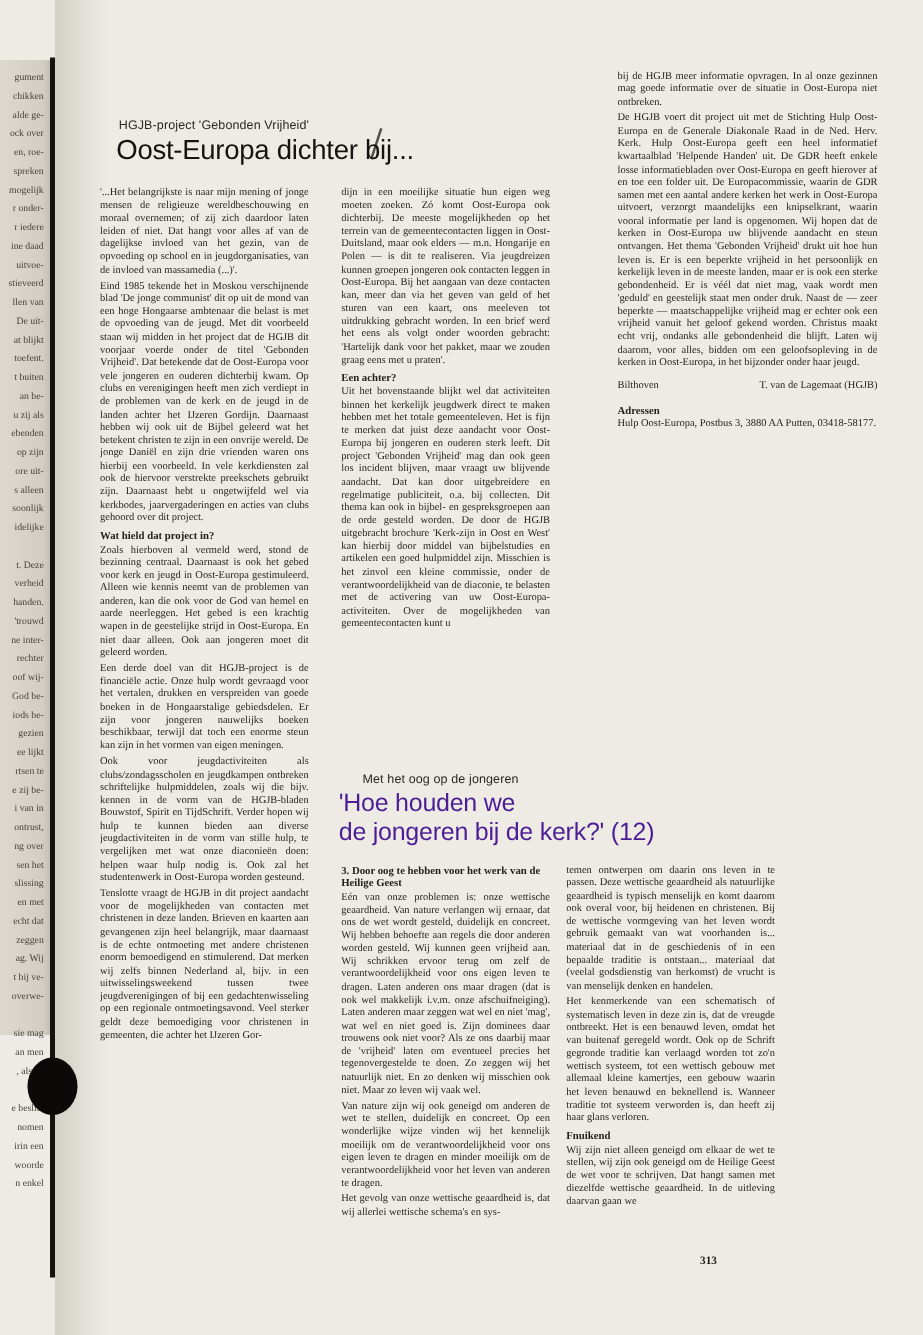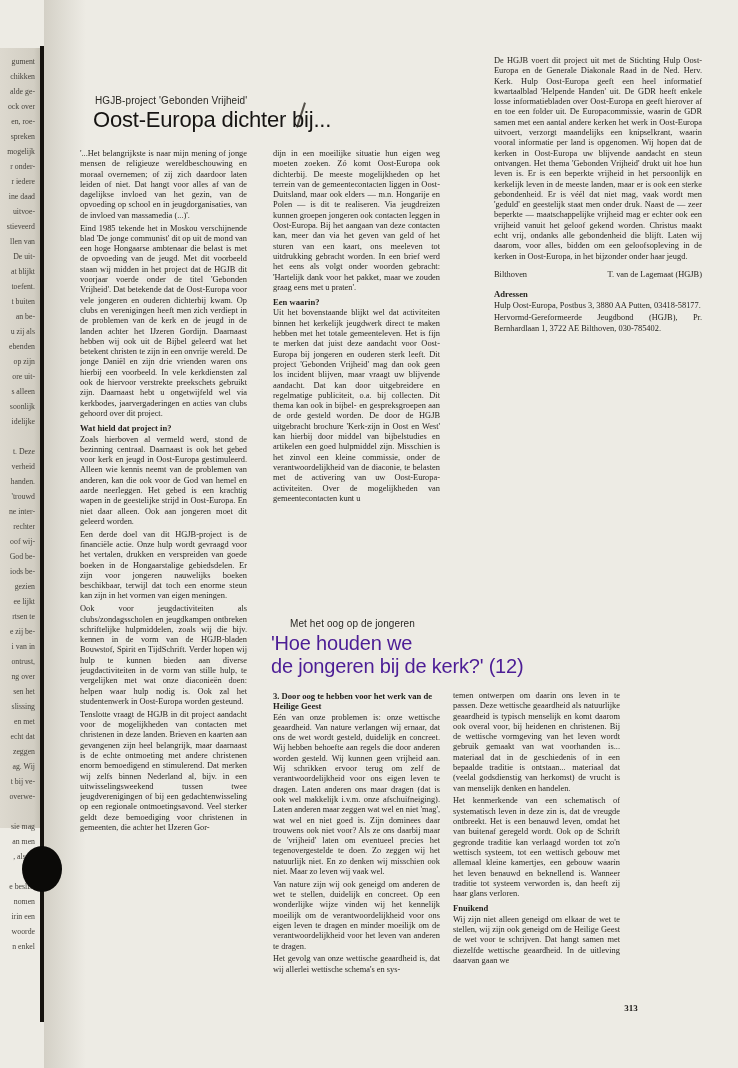--- a/index.html
+++ b/index.html
@@ -66,21 +66,21 @@
   .a2-kicker { left: 273px; top: 618px; margin-left: 17px; }
   .a2-headline {
     position: absolute; left: 271px; top: 632px; width: 360px; margin: 0;
     font-family: "Liberation Sans", sans-serif; font-weight: 400;
     font-size: 20px; line-height: 23px; letter-spacing: -0.2px; color: #4c1d95;
   }
   .a2-col1 { left: 273px; top: 691px; width: 167px; height: 347px; }
   .a2-col2 { left: 453px; top: 691px; width: 167px; height: 347px; }
   .page-number {
     position: absolute; left: 560px; top: 1003px; width: 142px;
-    text-align: center; font-weight: 700; font-size: 9px; color: #1a1815;
+    text-align: left; font-weight: 700; font-size: 9px; color: #1a1815;
   }
 </style>
 </head>
 <body>
 
 <div class="page-root">
 
   <div class="adjacent-strip">
     <div class="strip-text">gument
 chikken
@@ -156,34 +156,34 @@
     <p>Eind 1985 tekende het in Moskou verschijnende blad 'De jonge communist' dit op uit de mond van een hoge Hongaarse ambtenaar die belast is met de opvoeding van de jeugd. Met dit voorbeeld staan wij midden in het project dat de HGJB dit voorjaar voerde onder de titel 'Gebonden Vrijheid'. Dat betekende dat de Oost-Europa voor vele jongeren en ouderen dichterbij kwam. Op clubs en verenigingen heeft men zich verdiept in de problemen van de kerk en de jeugd in de landen achter het IJzeren Gordijn. Daarnaast hebben wij ook uit de Bijbel geleerd wat het betekent christen te zijn in een onvrije wereld. De jonge Daniël en zijn drie vrienden waren ons hierbij een voorbeeld. In vele kerkdiensten zal ook de hiervoor verstrekte preekschets gebruikt zijn. Daarnaast hebt u ongetwijfeld wel via kerkbodes, jaarvergaderingen en acties van clubs gehoord over dit project.</p>
     <h3 class="crosshead">Wat hield dat project in?</h3>
     <p>Zoals hierboven al vermeld werd, stond de bezinning centraal. Daarnaast is ook het gebed voor kerk en jeugd in Oost-Europa gestimuleerd. Alleen wie kennis neemt van de problemen van anderen, kan die ook voor de God van hemel en aarde neerleggen. Het gebed is een krachtig wapen in de geestelijke strijd in Oost-Europa. En niet daar alleen. Ook aan jongeren moet dit geleerd worden.</p>
     <p>Een derde doel van dit HGJB-project is de financiële actie. Onze hulp wordt gevraagd voor het vertalen, drukken en verspreiden van goede boeken in de Hongaarstalige gebiedsdelen. Er zijn voor jongeren nauwelijks boeken beschikbaar, terwijl dat toch een enorme steun kan zijn in het vormen van eigen meningen.</p>
     <p>Ook voor jeugdactiviteiten als clubs/zondagsscholen en jeugdkampen ontbreken schriftelijke hulpmiddelen, zoals wij die bijv. kennen in de vorm van de HGJB-bladen Bouwstof, Spirit en TijdSchrift. Verder hopen wij hulp te kunnen bieden aan diverse jeugdactiviteiten in de vorm van stille hulp, te vergelijken met wat onze diaconieën doen: helpen waar hulp nodig is. Ook zal het studentenwerk in Oost-Europa worden gesteund.</p>
     <p>Tenslotte vraagt de HGJB in dit project aandacht voor de mogelijkheden van contacten met christenen in deze landen. Brieven en kaarten aan gevangenen zijn heel belangrijk, maar daarnaast is de echte ontmoeting met andere christenen enorm bemoedigend en stimulerend. Dat merken wij zelfs binnen Nederland al, bijv. in een uitwisselingsweekend tussen twee jeugdverenigingen of bij een gedachtenwisseling op een regionale ontmoetingsavond. Veel sterker geldt deze bemoediging voor christenen in gemeenten, die achter het IJzeren Gor-</p>
   </div>
 
   <div class="col a1-col2">
     <p>dijn in een moeilijke situatie hun eigen weg moeten zoeken. Zó komt Oost-Europa ook dichterbij. De meeste mogelijkheden op het terrein van de gemeentecontacten liggen in Oost-Duitsland, maar ook elders — m.n. Hongarije en Polen — is dit te realiseren. Via jeugdreizen kunnen groepen jongeren ook contacten leggen in Oost-Europa. Bij het aangaan van deze contacten kan, meer dan via het geven van geld of het sturen van een kaart, ons meeleven tot uitdrukking gebracht worden. In een brief werd het eens als volgt onder woorden gebracht: 'Hartelijk dank voor het pakket, maar we zouden graag eens met u praten'.</p>
-    <h3 class="crosshead">Een waarin?</h3>
+    <h3 class="crosshead">Een achter?</h3>
     <p>Uit het bovenstaande blijkt wel dat activiteiten binnen het kerkelijk jeugdwerk direct te maken hebben met het totale gemeenteleven. Het is fijn te merken dat juist deze aandacht voor Oost-Europa bij jongeren en ouderen sterk leeft. Dit project 'Gebonden Vrijheid' mag dan ook geen los incident blijven, maar vraagt uw blijvende aandacht. Dat kan door uitgebreidere en regelmatige publiciteit, o.a. bij collecten. Dit thema kan ook in bijbel- en gespreksgroepen aan de orde gesteld worden. De door de HGJB uitgebracht brochure 'Kerk-zijn in Oost en West' kan hierbij door middel van bijbelstudies en artikelen een goed hulpmiddel zijn. Misschien is het zinvol een kleine commissie, onder de verantwoordelijkheid van de diaconie, te belasten met de activering van uw Oost-Europa-activiteiten. Over de mogelijkheden van gemeentecontacten kunt u</p>
   </div>
 
   <div class="col a1-col3">
+    <p>bij de HGJB meer informatie opvragen. In al onze gezinnen mag goede informatie over de situatie in Oost-Europa niet ontbreken.</p>
     <p>De HGJB voert dit project uit met de Stichting Hulp Oost-Europa en de Generale Diakonale Raad in de Ned. Herv. Kerk. Hulp Oost-Europa geeft een heel informatief kwartaalblad 'Helpende Handen' uit. De GDR heeft enkele losse informatiebladen over Oost-Europa en geeft hierover af en toe een folder uit. De Europacommissie, waarin de GDR samen met een aantal andere kerken het werk in Oost-Europa uitvoert, verzorgt maandelijks een knipselkrant, waarin vooral informatie per land is opgenomen. Wij hopen dat de kerken in Oost-Europa uw blijvende aandacht en steun ontvangen. Het thema 'Gebonden Vrijheid' drukt uit hoe hun leven is. Er is een beperkte vrijheid in het persoonlijk en kerkelijk leven in de meeste landen, maar er is ook een sterke gebondenheid. Er is véél dat niet mag, vaak wordt men 'geduld' en geestelijk staat men onder druk. Naast de — zeer beperkte — maatschappelijke vrijheid mag er echter ook een vrijheid vanuit het geloof gekend worden. Christus maakt echt vrij, ondanks alle gebondenheid die blijft. Laten wij daarom, voor alles, bidden om een geloofsopleving in de kerken in Oost-Europa, in het bijzonder onder haar jeugd.</p>
     <div class="byline">
       <span>Bilthoven</span>
       <span>T. van de Lagemaat (HGJB)</span>
     </div>
     <div class="addresses">
       <h3 class="crosshead">Adressen</h3>
       <p>Hulp Oost-Europa, Postbus 3, 3880 AA Putten, 03418-58177.</p>
-      <p>Hervormd-Gereformeerde Jeugdbond (HGJB), Pr. Bernhardlaan 1, 3722 AE Bilthoven, 030-785402.</p>
     </div>
   </div>
 
   <div class="kicker a2-kicker">Met het oog op de jongeren</div>
   <h2 class="a2-headline">
     <div>'Hoe houden we</div>
     <div>de jongeren bij de kerk?' (12)</div>
   </h2>
 
   <div class="col a2-col1">

